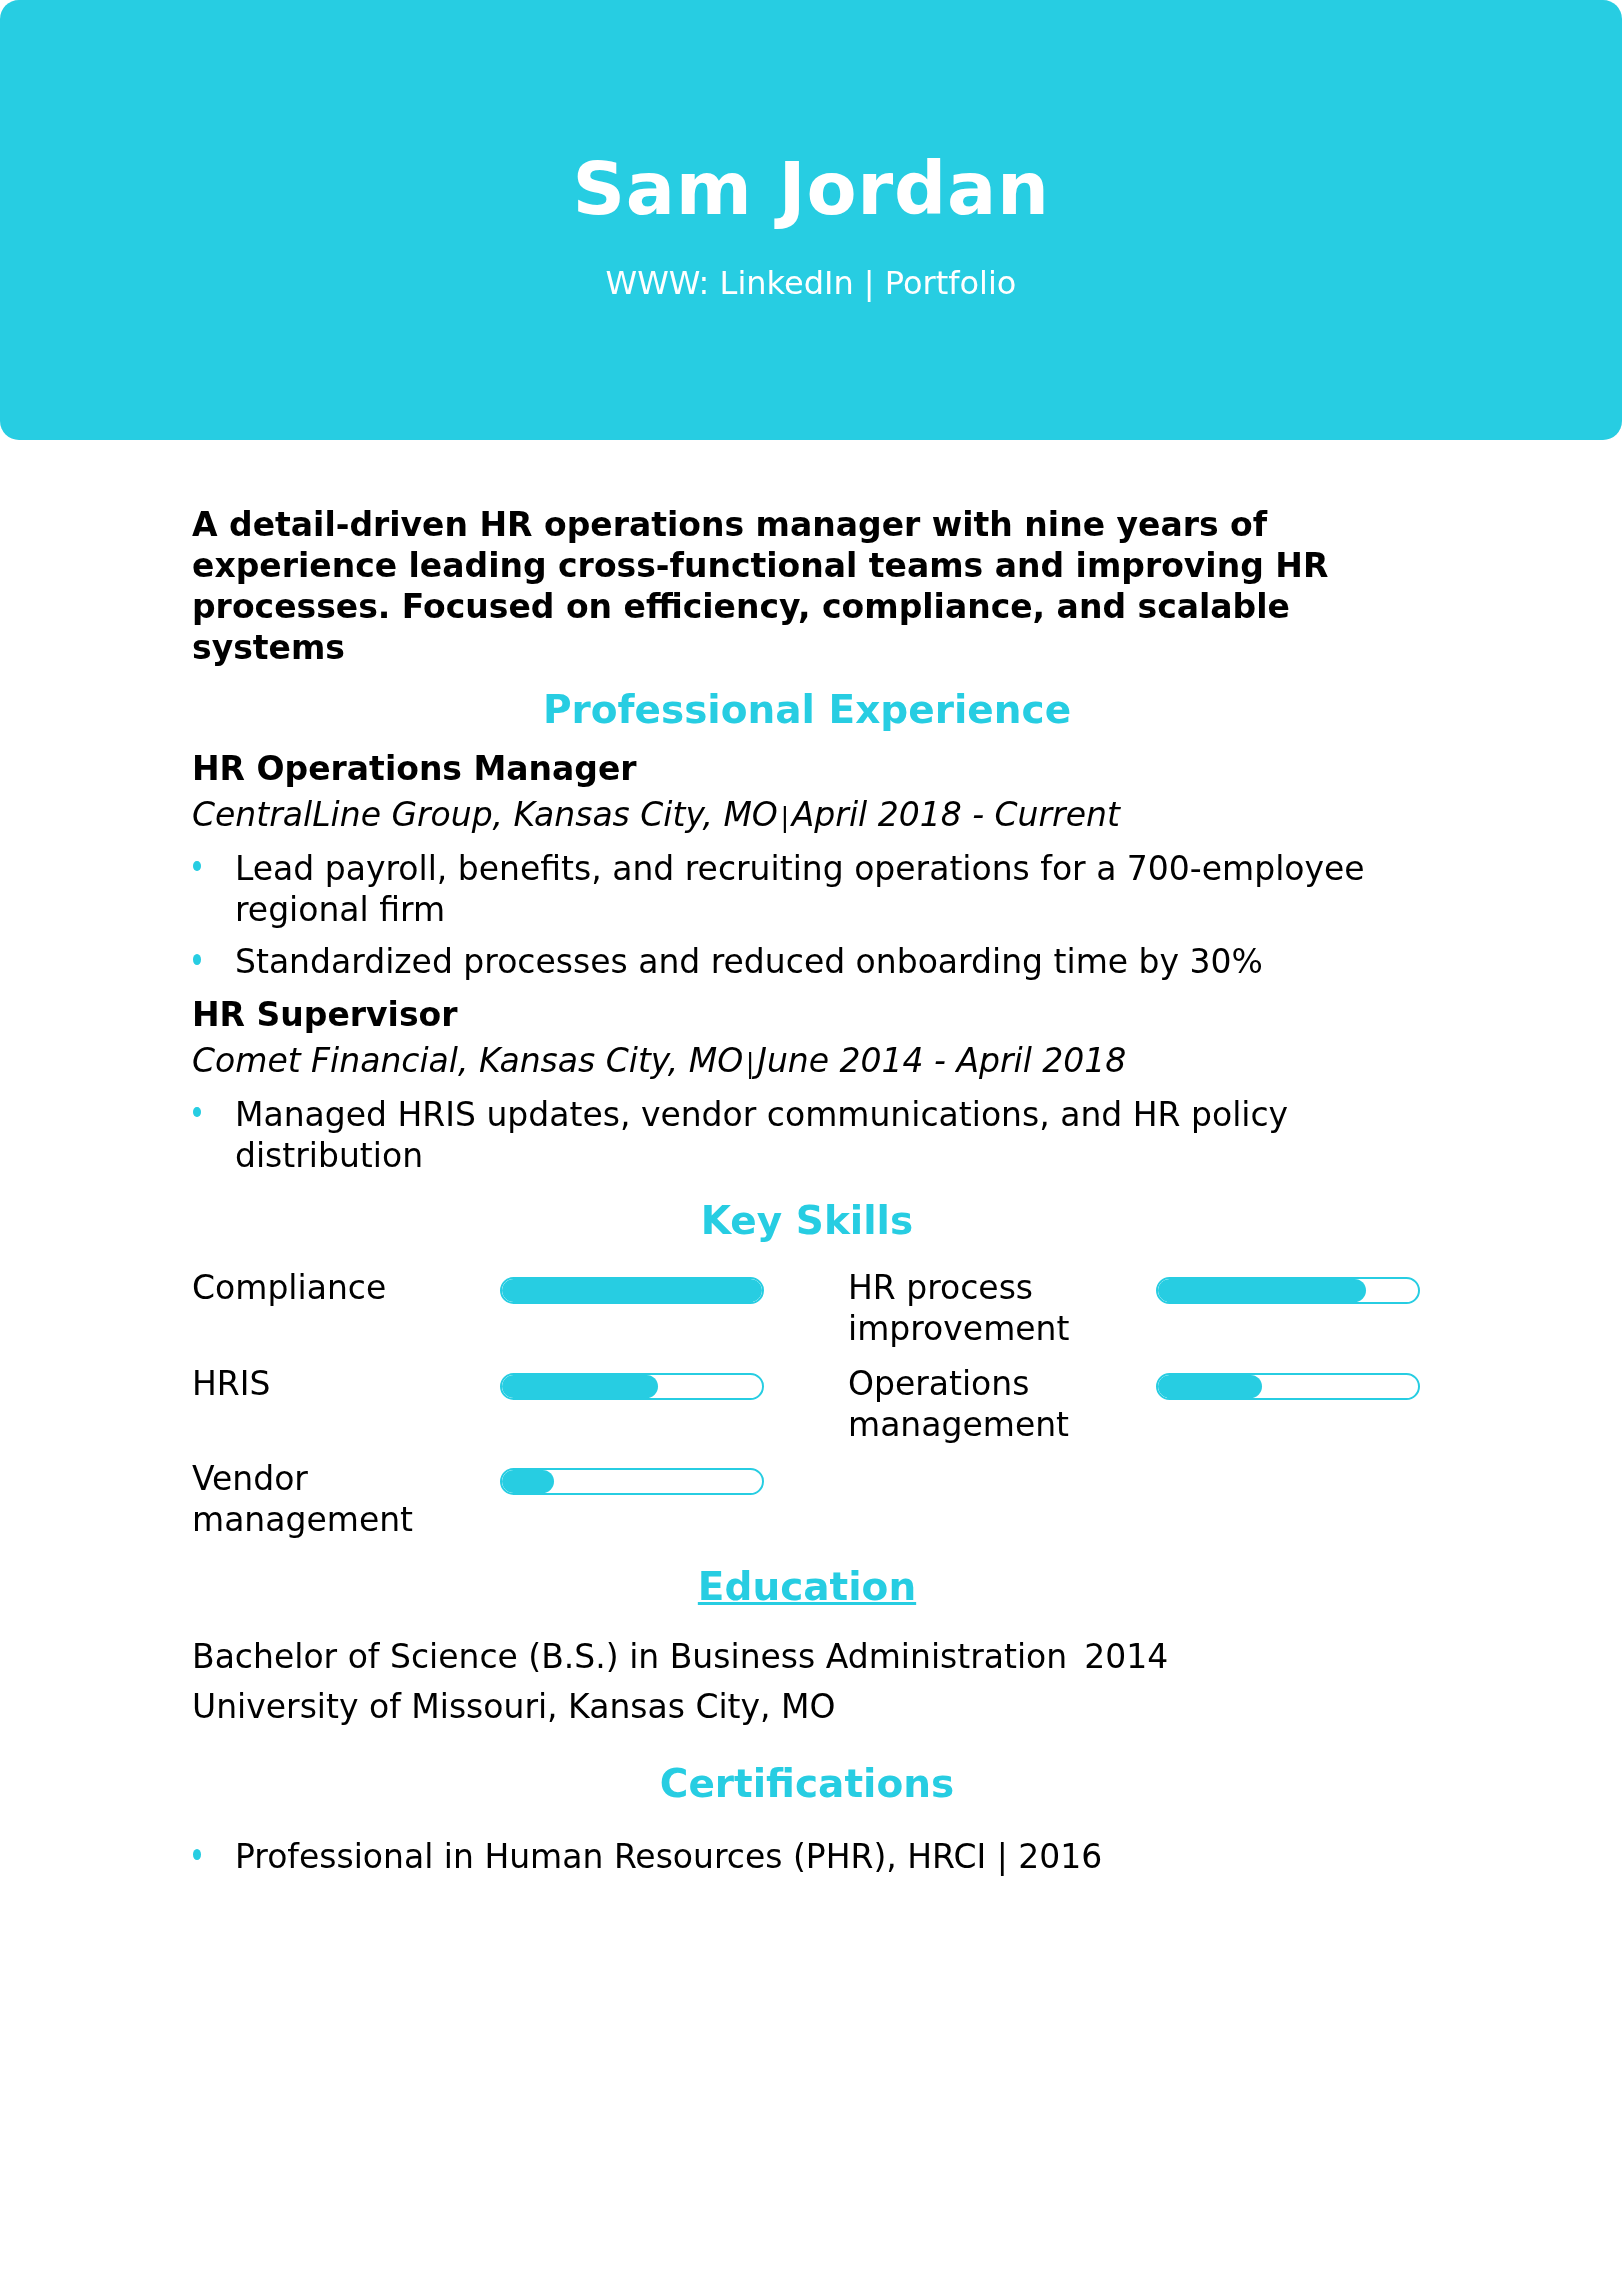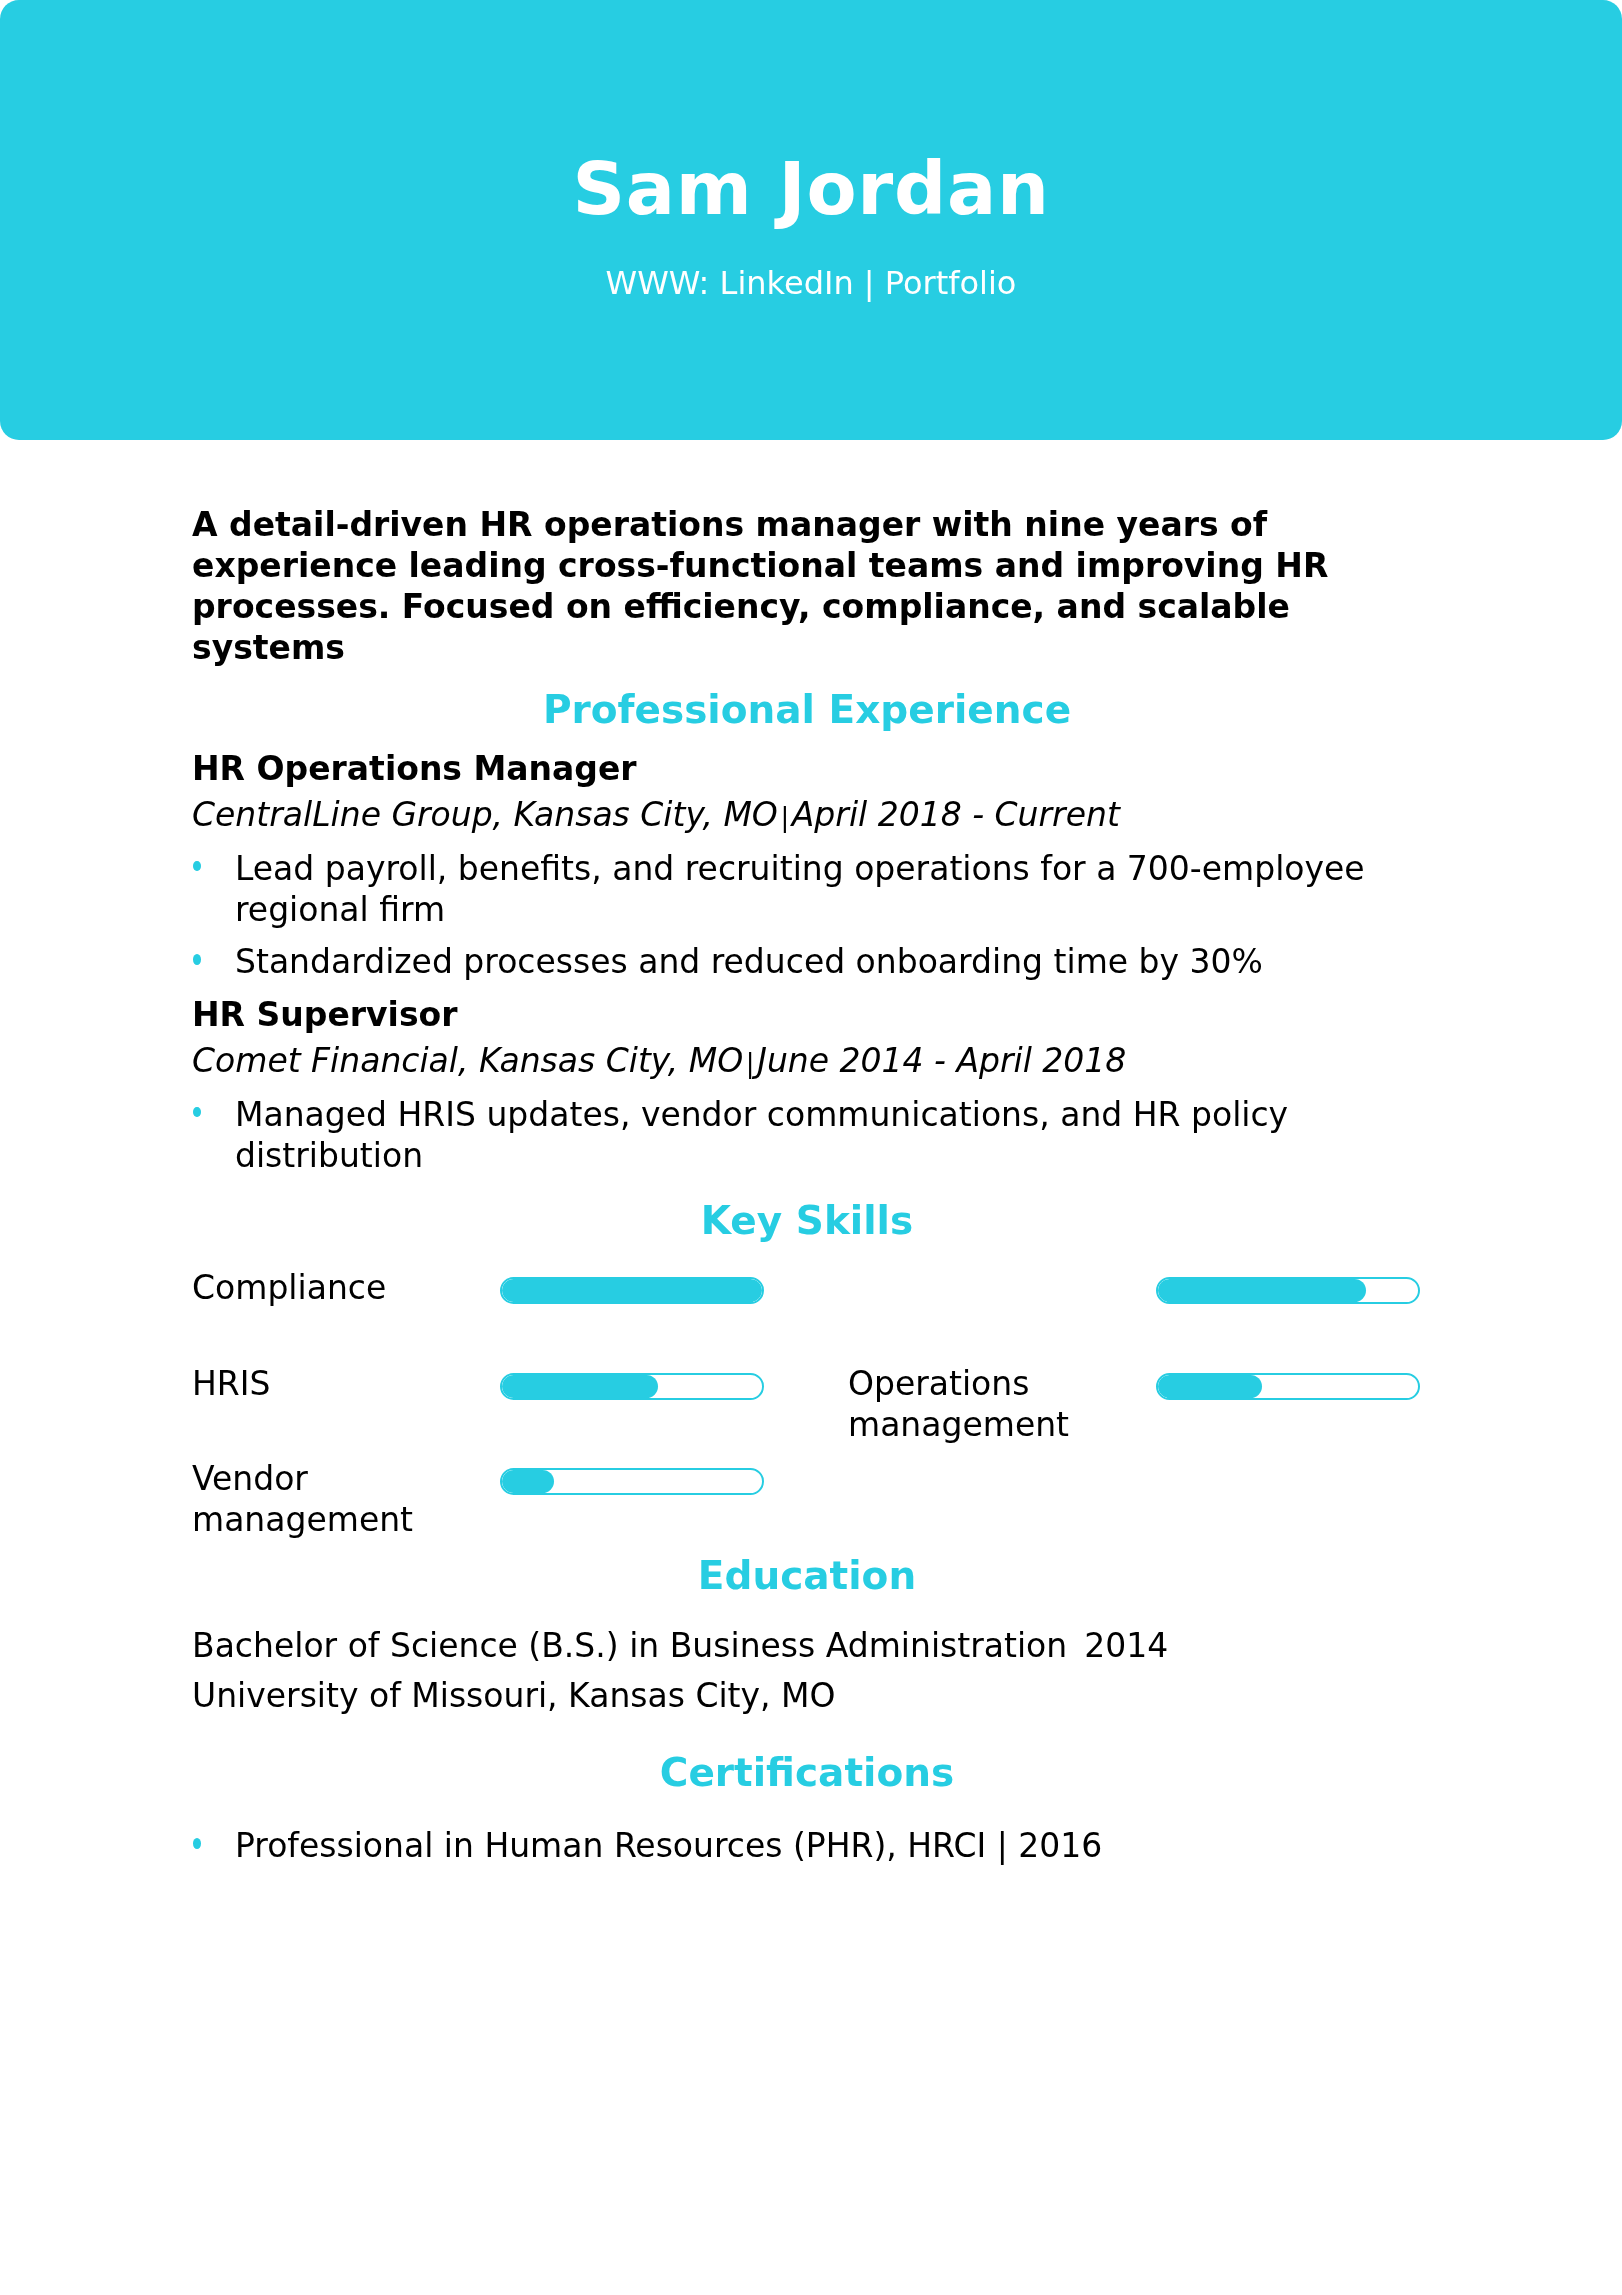--- a/index.html
+++ b/index.html
@@ -109,20 +109,21 @@
   <h2 class="section-title" style="margin-top:19.6px;">Key Skills</h2>
 
   <div class="skills" style="margin-top:19.6px;">
     <div class="skill" style="left:0; top:0;">
       <div class="label">Compliance</div>
       <div class="bar">
           <div class="fill" style="width: 100%;"></div>
         </div>
     </div>
     <div class="skill" style="left:656px; top:0;">
+      <div class="label">HR process improvement</div>
       <div class="bar">
           <div class="fill" style="width: 80%;"></div>
         </div>
     </div>
     <div class="skill" style="left:0; top:96px;">
       <div class="label">HRIS</div>
       <div class="bar">
           <div class="fill" style="width: 60%;"></div>
         </div>
     </div>
@@ -133,21 +134,21 @@
         </div>
     </div>
     <div class="skill" style="left:0; top:191px;">
       <div class="label">Vendor management</div>
       <div class="bar">
           <div class="fill" style="width: 20%;"></div>
         </div>
     </div>
   </div>
 
-  <h2 class="section-title" style="margin-top:8px;">Education</h2>
+  <h2 class="section-title" style="margin-top:19px;text-decoration:underline;">Education</h2>
 
   <div style="margin-top:19.6px;">
     <p class="edu-line">
       <span>Bachelor of Science (B.S.) in Business Administration</span><span class="year">2014</span>
     </p>
     <p class="edu-line">University of Missouri, Kansas City, MO</p>
   </div>
 
   <h2 class="section-title" style="margin-top:26px;">Certifications</h2>
 

